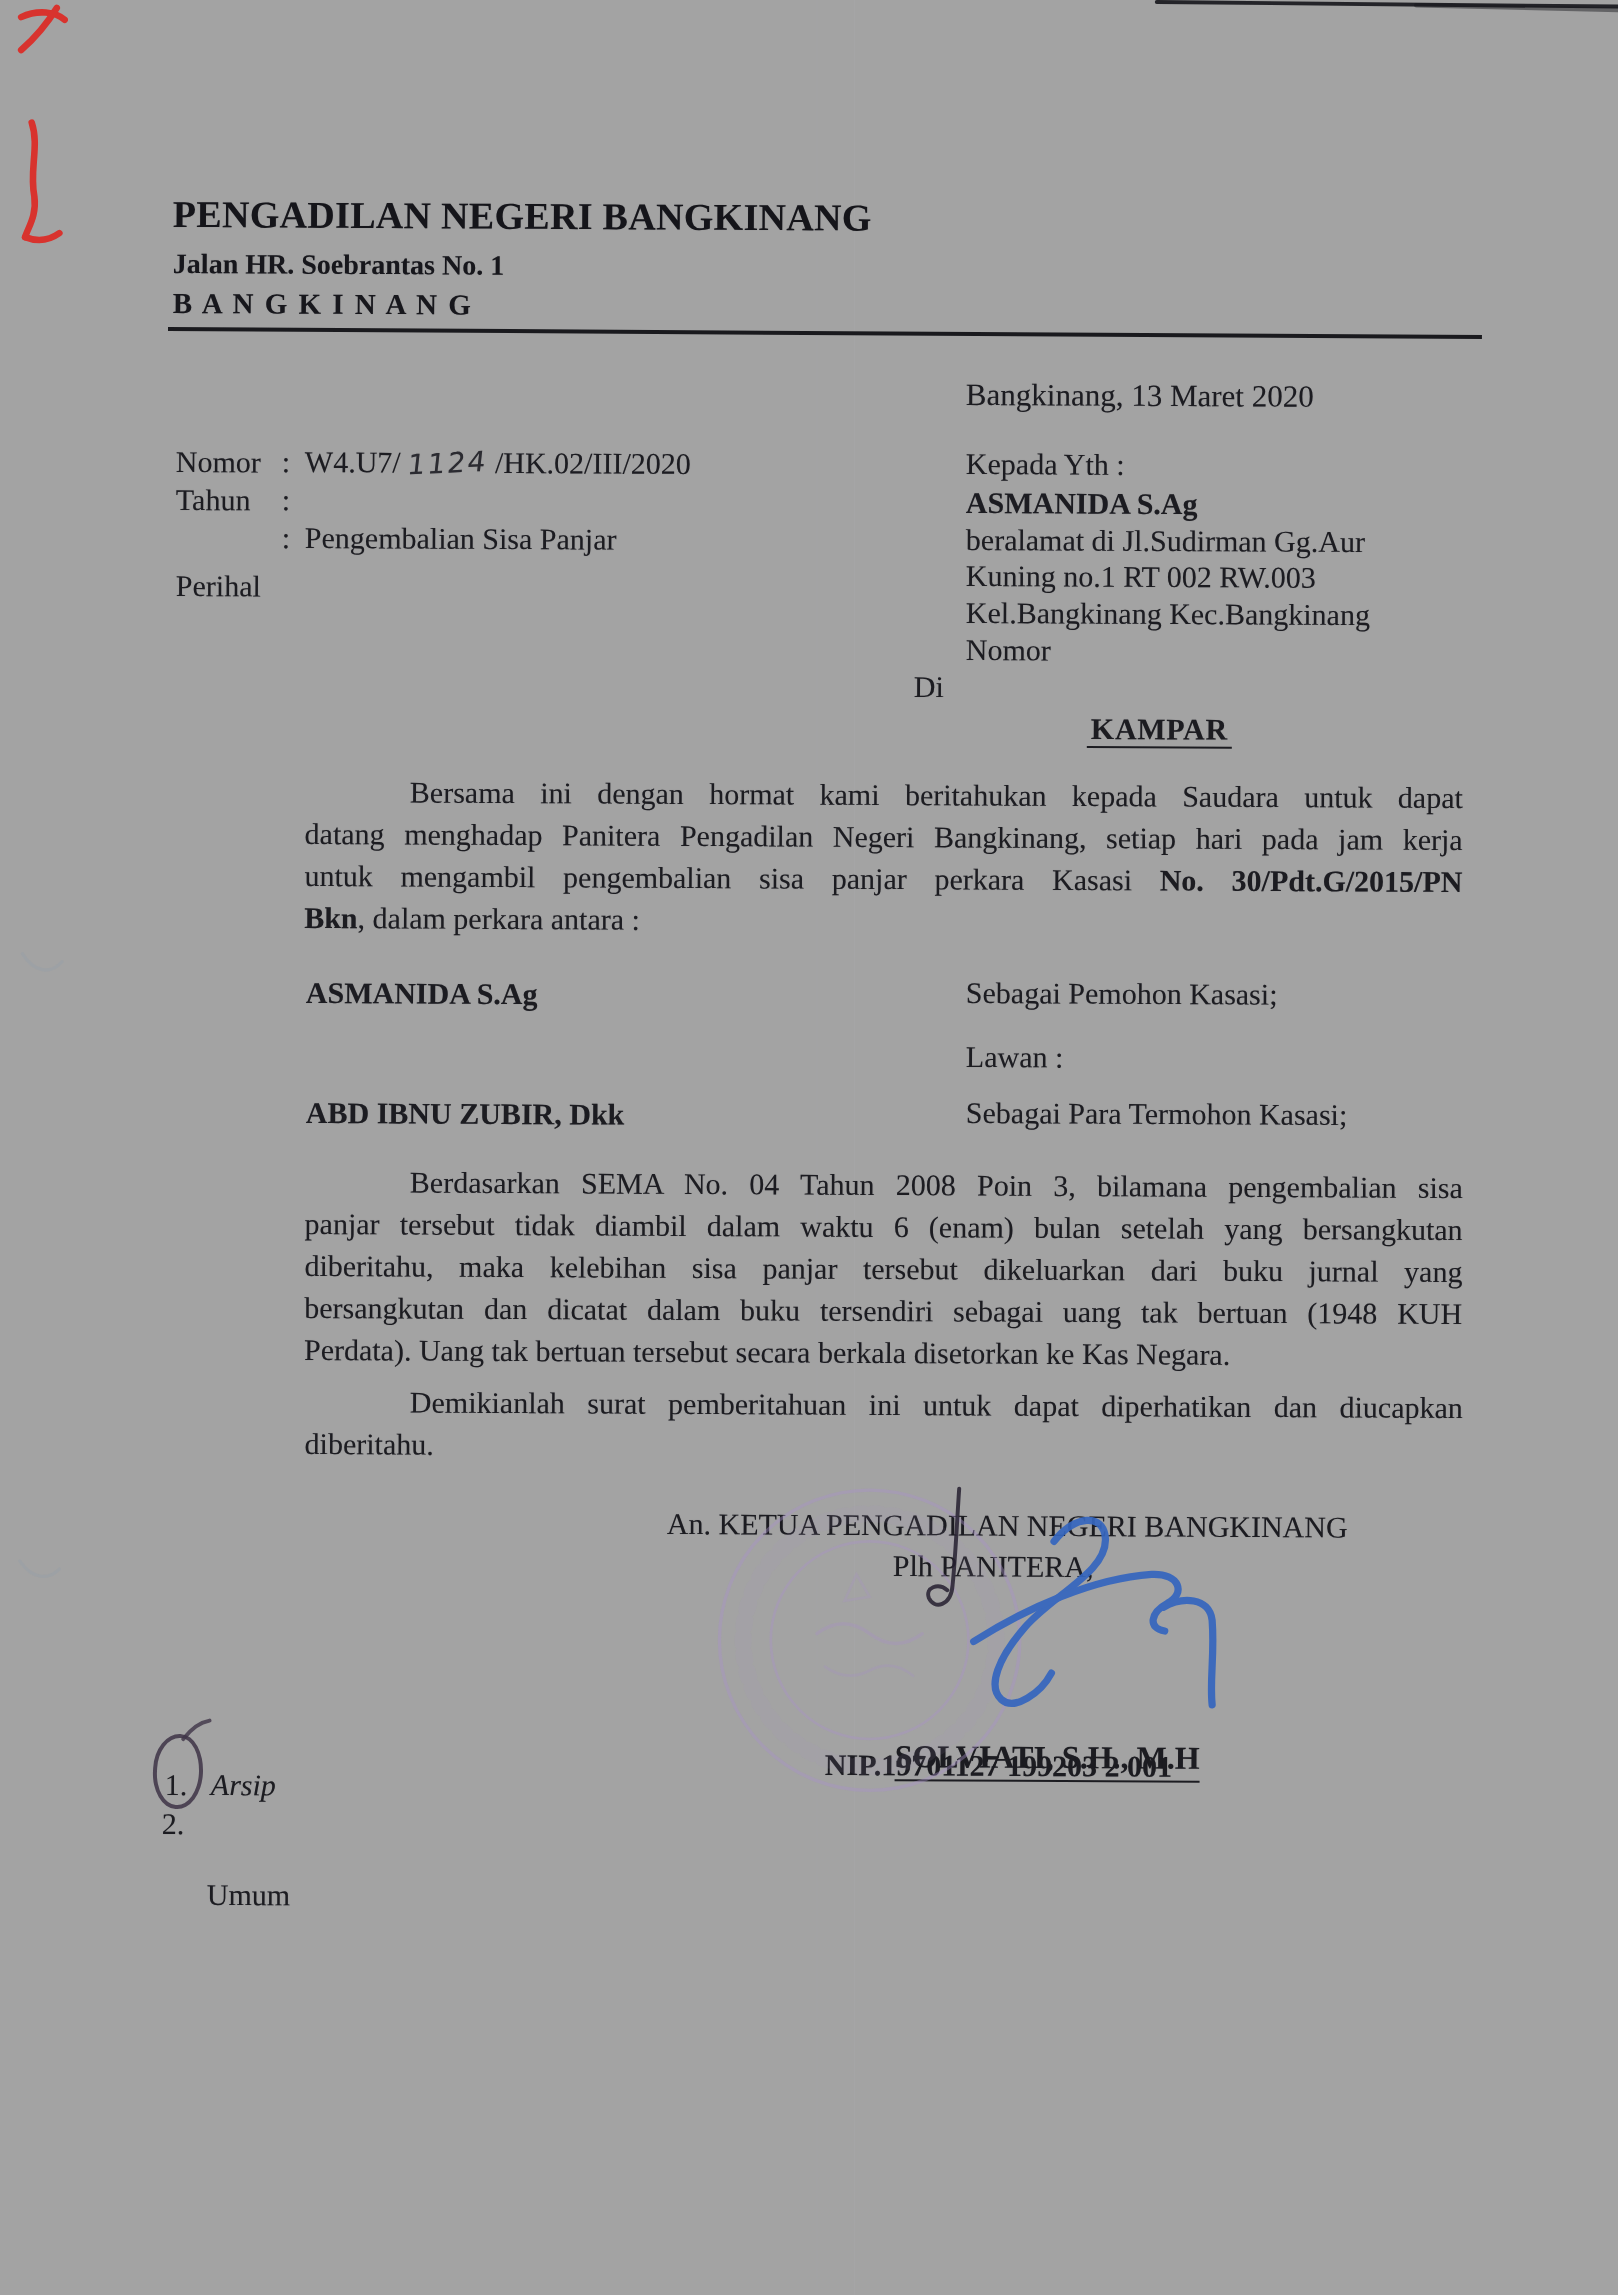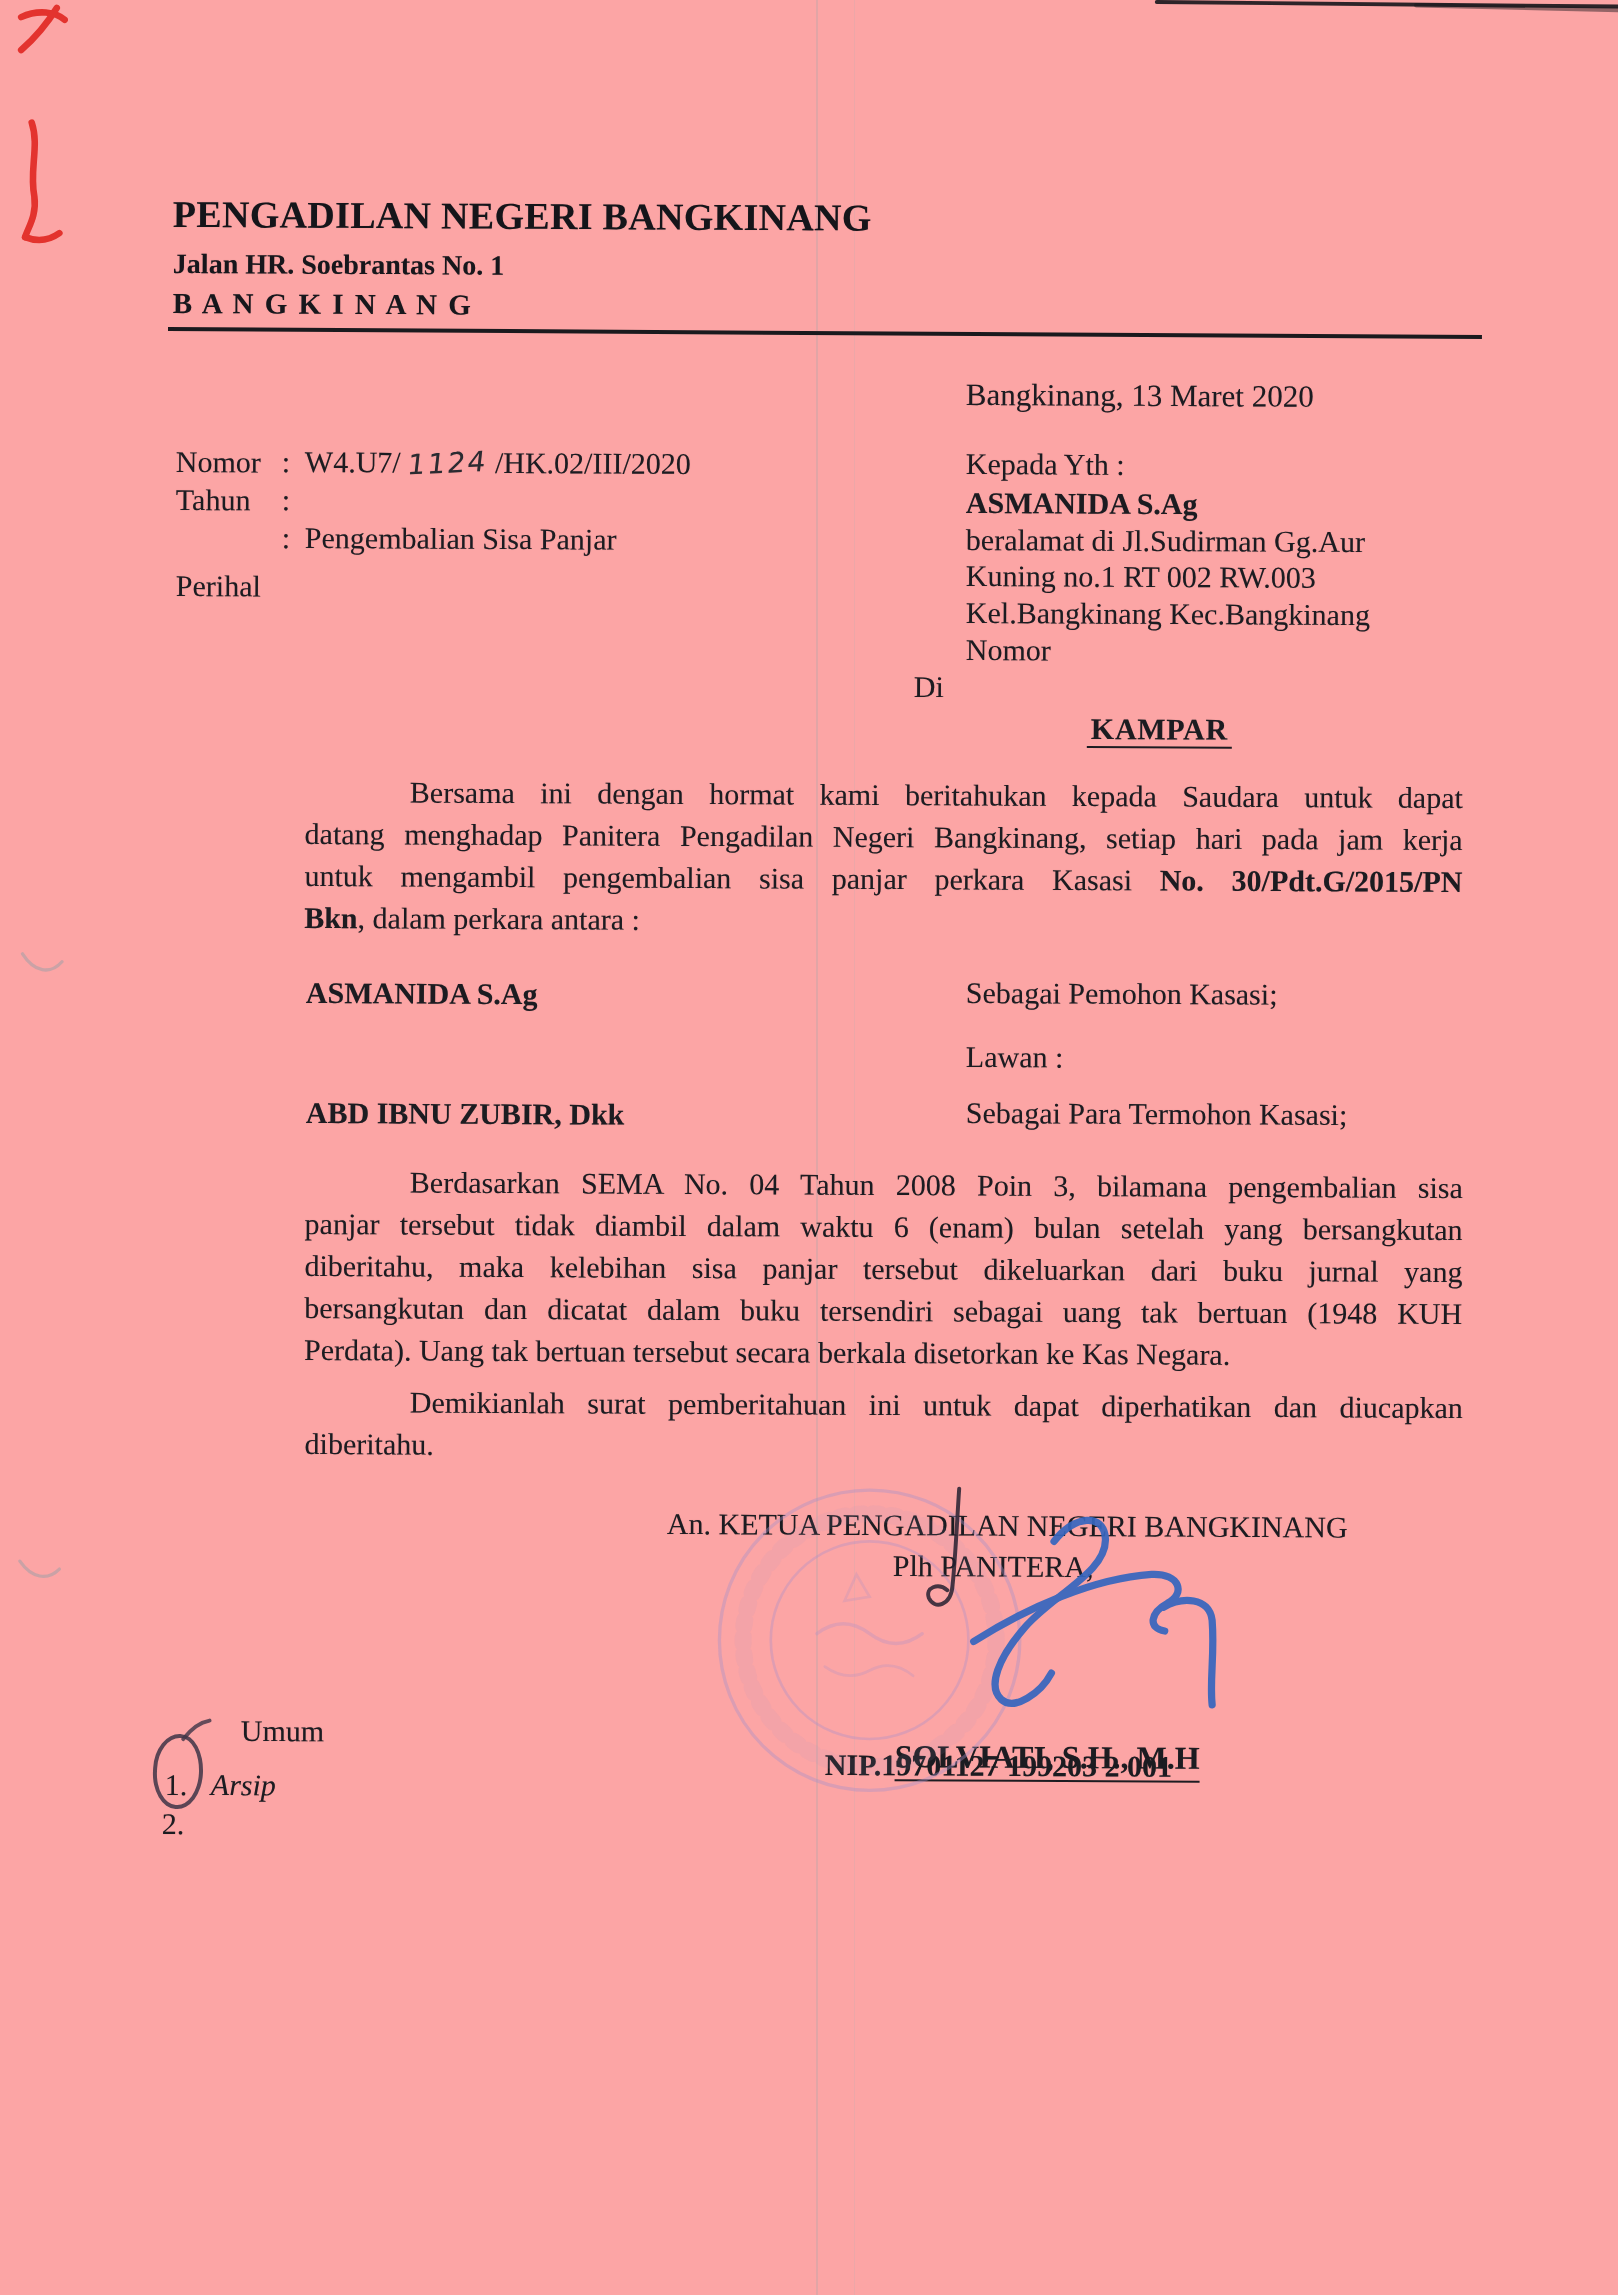--- a/index.html
+++ b/index.html
@@ -1,18 +1,18 @@
 <!DOCTYPE html>
 <html style="font-size:10.5px"><head>
 <meta charset="utf-8">
 <style>
   html,body{margin:0;padding:0;background:#ffffff;}
   .page{
     position:relative; width:1618px; height:2295px;
-    background:#fca5a5; overflow:hidden;
+    background:#a3a3a3; overflow:hidden;
     font-family:"Liberation Serif","DejaVu Serif",serif;
     color:#1c1c21;
   }
   .abs{position:absolute;}
   .txt{white-space:pre; text-shadow:0 0 0.7px rgba(25,25,35,.35);}
   .b{font-weight:bold;}
   .skew{transform:rotate(.3deg); transform-origin:0 0;}
   
   .lh-name{font-size:38px; font-weight:bold; letter-spacing:0.3px; color:#15151a;}
   .lh-addr{font-size:28px; font-weight:bold; color:#17171c;}
@@ -106,21 +106,21 @@
   <div class="abs txt t45 skew" style="left:667px;top:1506px;">An. KETUA PENGADILAN NEGERI BANGKINANG</div>
   <div class="abs txt t46 skew" style="left:893px;top:1547px;">Plh PANITERA,</div>
   <div class="abs txt t48 skew" style="left:863px;top:1699px;">
     <span class="name-underline">SOLVIATI, S.H., M.H</span>
   </div>
   <div class="abs txt t46 b skew" style="left:825px;top:1746px;">NIP.19701127 199203 2 001</div>
 
   <div class="abs txt t46 skew" style="left:165px;top:1766px;">1.</div>
   <div class="abs txt t46 skew" style="left:211px;top:1766px;font-style:italic;">Arsip</div>
   <div class="abs txt t46 skew" style="left:162px;top:1805px;">2.</div>
-  <div class="abs txt t46 skew" style="left:207px;top:1712px;margin-left:34px;">Umum</div>
+  <div class="abs txt t46 skew" style="left:207px;top:1876px;">Umum</div>
   <div class="abs circle-mark"></div>
 
   <svg class="overlay" width="1618" height="2295" viewBox="0 0 2456 3484">
 
     <g stroke="#a890c9" fill="none" stroke-linecap="round">
       <circle cx="1320" cy="2490" r="228" stroke-width="5" opacity="0.40"></circle>
       <circle cx="1320" cy="2490" r="150" stroke-width="4" opacity="0.36"></circle>
       <circle cx="1320" cy="2490" r="192" stroke-width="26" opacity="0.10" stroke-dasharray="10 16"></circle>
       <path d="M1240 2480 q40 -30 80 0 q40 30 80 0" stroke-width="5" opacity="0.30"></path>
       <path d="M1252 2530 q34 24 68 6 q34 -18 66 8" stroke-width="4" opacity="0.26"></path>

